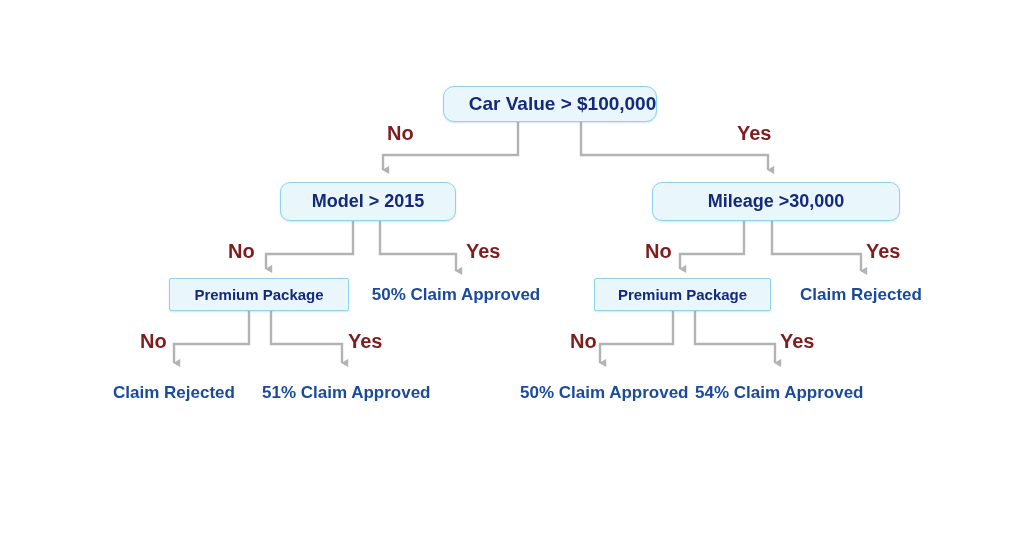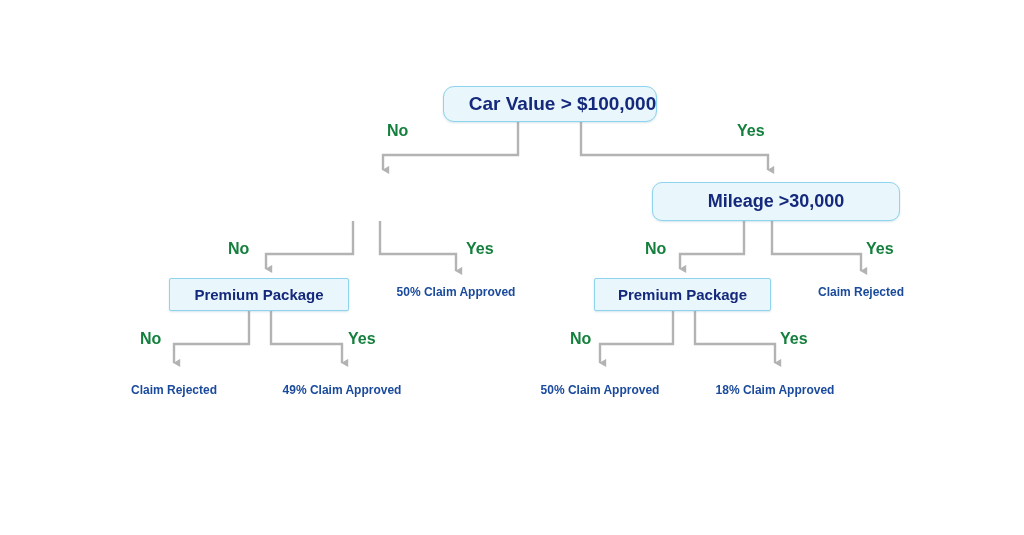--- a/index.html
+++ b/index.html
@@ -55,29 +55,29 @@
     font-size: 15px;
     border-radius: 2px;
   }
   
   .leaf {
     position: absolute;
     box-sizing: border-box;
     text-align: center;
     color: #1a4a9c;
     font-weight: bold;
-    font-size: 12px;
+    font-size: 17px;
     white-space: nowrap;
   }
   
   .edge-label {
     position: absolute;
-    color: #15803d;
+    color: #7f1d1d;
     font-weight: bold;
-    font-size: 16px;
+    font-size: 20px;
     white-space: nowrap;
   }
 </style>
 </head>
 <body>
 
 <div id="canvas">
 
   <svg id="edges" viewBox="0 0 1024 535" width="1024" height="535">
     <defs>
@@ -106,20 +106,23 @@
       <path d="M 673,311 L 673,344 L 600,344 L 600,363"></path>
 
       <path d="M 695,311 L 695,344 L 775,344 L 775,363"></path>
     </g>
   </svg>
 
   <div class="node root" style="left:443px; top:86px; width:214px; height:36px;padding-left:25px;">
     <span>Car Value &gt; $100,000</span>
   </div>
 
+  <div class="node lvl2" style="left:280px; top:182px; width:176px; height:39px;">
+    <span>Model &gt; 2015</span>
+  </div>
 
   <div class="node lvl2" style="left:652px; top:182px; width:248px; height:39px;">
     <span>Mileage &gt;30,000</span>
   </div>
 
   <div class="node lvl3" style="left:169px; top:278px; width:180px; height:33px;">
     <span>Premium Package</span>
   </div>
 
   <div class="node lvl3" style="left:594px; top:278px; width:177px; height:33px;">
@@ -132,29 +135,29 @@
 
   <div class="leaf" style="left:781px; top:285px; width:160px;">
     <span>Claim Rejected</span>
   </div>
 
   <div class="leaf" style="left:94px; top:383px; width:160px;">
     <span>Claim Rejected</span>
   </div>
 
   <div class="leaf" style="left:262px; top:383px; width:160px;">
-    <span>49% Claim Approved</span>
+    <span>51% Claim Approved</span>
   </div>
 
   <div class="leaf" style="left:520px; top:383px; width:160px;">
     <span>50% Claim Approved</span>
   </div>
 
   <div class="leaf" style="left:695px; top:383px; width:160px;">
-    <span>18% Claim Approved</span>
+    <span>54% Claim Approved</span>
   </div>
 
   <div class="edge-label" style="left:387px; top:122px;">No</div>
 
   <div class="edge-label" style="left:737px; top:122px;">Yes</div>
 
   <div class="edge-label" style="left:228px; top:240px;">No</div>
 
   <div class="edge-label" style="left:466px; top:240px;">Yes</div>
 

